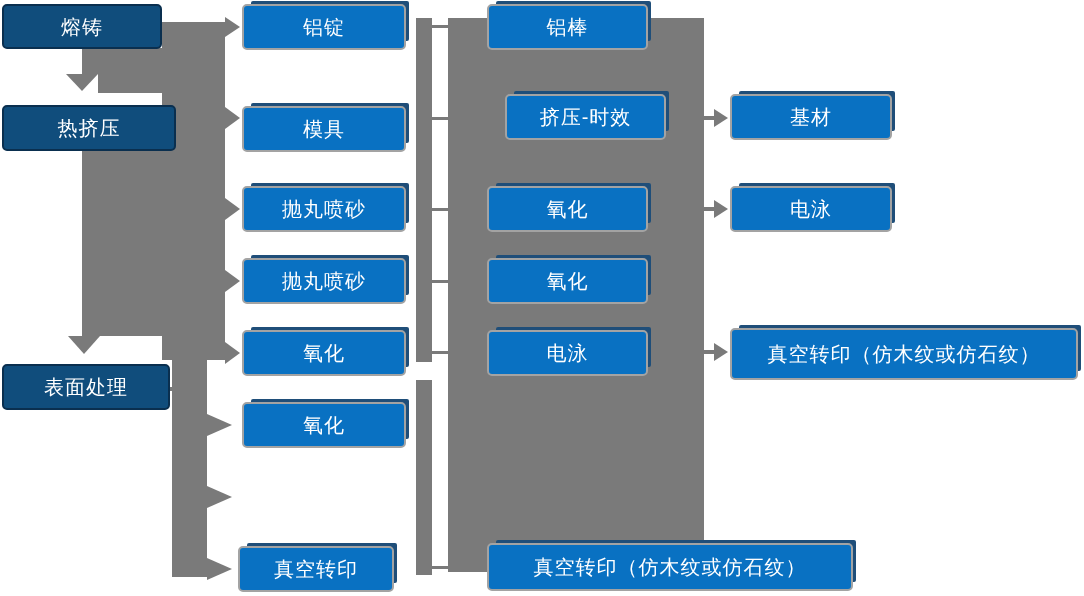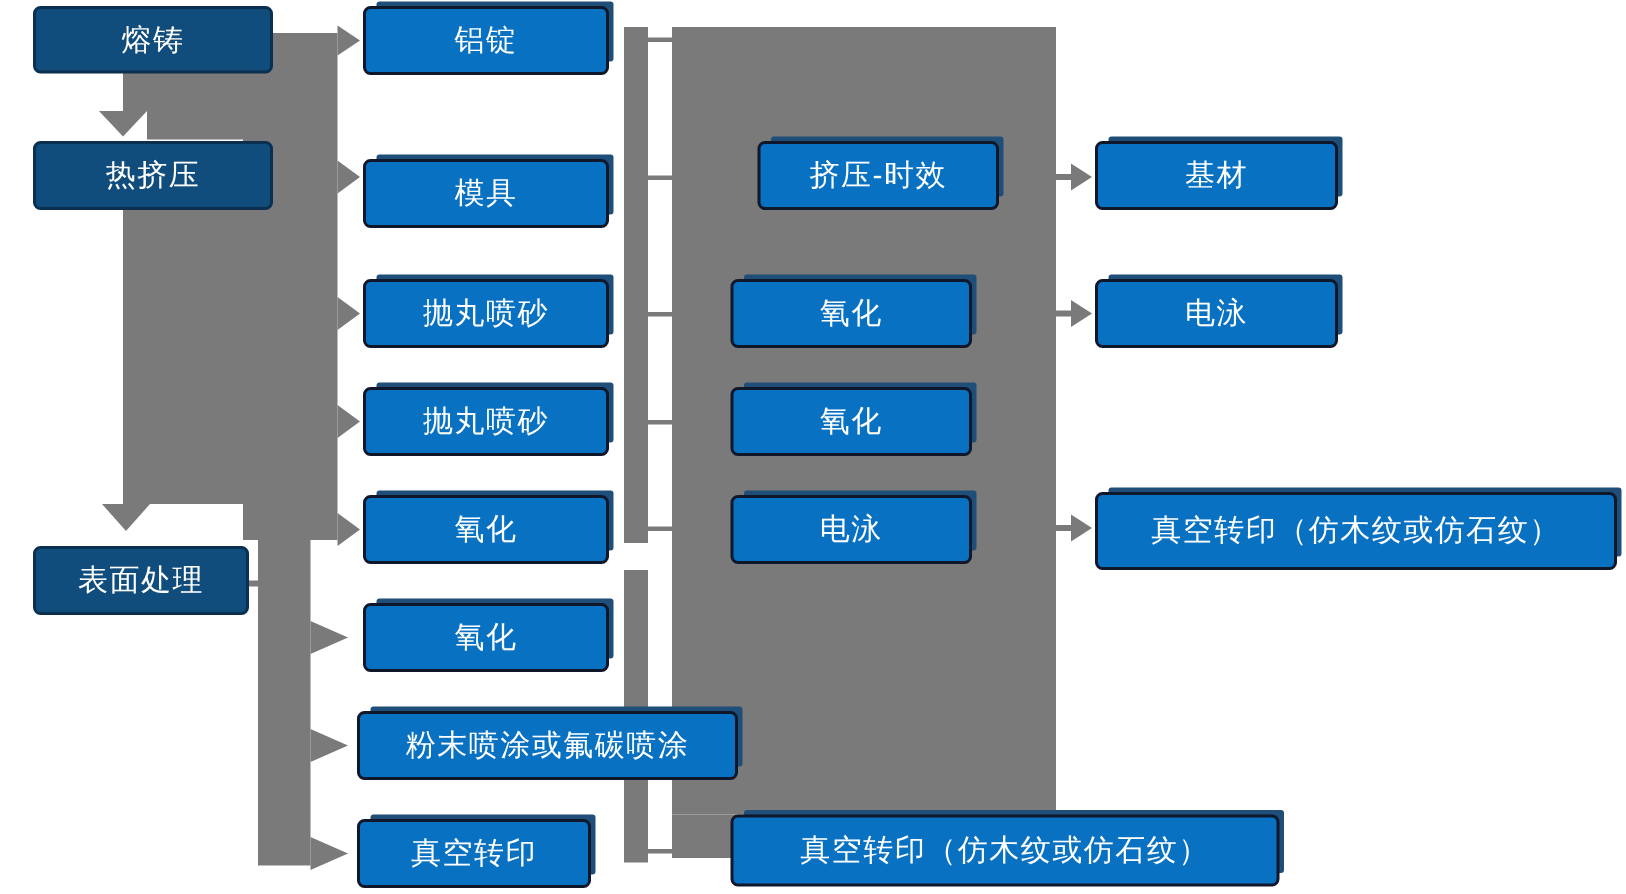--- a/index.html
+++ b/index.html
@@ -19,25 +19,24 @@
     color:#ffffff;
     font-size:20px;
     line-height:1;
     border-radius:5px;
     white-space:nowrap;
     letter-spacing:1px;
   }
   .box.dark{
     background:#104d7c;
     border:2px solid #0a2f4f;
-    margin-left:20px;
   }
   .box.blue{
     background:#0971c2;
-    border:2px solid #0f172a;
+    border:2px solid #a3a3a3;
     box-shadow:6px -6px 0 -3px #1f4e79;
     text-align:right;
   }
   .conn{fill:#7a7a7a;}
 </style>
 </head>
 <body>
 
 <div id="canvas">
 
@@ -90,32 +89,32 @@
       <rect class="conn" x="704" y="116" width="12" height="4"></rect>
       <polygon class="conn" points="714,109 714,127 728,118"></polygon>
       <rect class="conn" x="704" y="207" width="12" height="4"></rect>
       <polygon class="conn" points="714,200 714,218 728,209"></polygon>
       <rect class="conn" x="704" y="350" width="12" height="4"></rect>
       <polygon class="conn" points="714,343 714,361 728,352"></polygon>
     </g>
   </svg>
 
   <div class="box dark" style="left:2px;top:4px;width:160px;height:45px">熔铸</div>
-  <div class="box dark" style="left:2px;top:94px;width:160px;height:46px">热挤压</div>
-  <div class="box dark" style="left:2px;top:364px;width:144px;height:46px">表面处理</div>
+  <div class="box dark" style="left:2px;top:105px;width:174px;height:46px">热挤压</div>
+  <div class="box dark" style="left:2px;top:364px;width:168px;height:46px">表面处理</div>
 
   <div class="box blue" style="left:242px;top:4px;width:164px;height:46px">铝锭</div>
   <div class="box blue" style="left:242px;top:106px;width:164px;height:46px">模具</div>
   <div class="box blue" style="left:242px;top:186px;width:164px;height:46px">抛丸喷砂</div>
   <div class="box blue" style="left:242px;top:258px;width:164px;height:46px">抛丸喷砂</div>
   <div class="box blue" style="left:242px;top:330px;width:164px;height:46px">氧化</div>
   <div class="box blue" style="left:242px;top:402px;width:164px;height:46px">氧化</div>
-  <div class="box blue" style="left:238px;top:474px;width:254px;height:46px">粉末喷涂或氟碳喷涂</div>
   <div class="box blue" style="left:238px;top:546px;width:156px;height:46px">真空转印</div>
 
+  <div class="box blue" style="left:487px;top:4px;width:161px;height:46px">铝棒</div>
   <div class="box blue" style="left:505px;top:94px;width:161px;height:46px">挤压-时效</div>
   <div class="box blue" style="left:487px;top:186px;width:161px;height:46px">氧化</div>
   <div class="box blue" style="left:487px;top:258px;width:161px;height:46px">氧化</div>
   <div class="box blue" style="left:487px;top:330px;width:161px;height:46px">电泳</div>
   <div class="box blue" style="left:487px;top:543px;width:366px;height:48px">真空转印（仿木纹或仿石纹）</div>
 
   <div class="box blue" style="left:730px;top:94px;width:162px;height:46px">基材</div>
   <div class="box blue" style="left:730px;top:186px;width:162px;height:46px">电泳</div>
   <div class="box blue" style="left:730px;top:328px;width:348px;height:52px">真空转印（仿木纹或仿石纹）</div>
 

